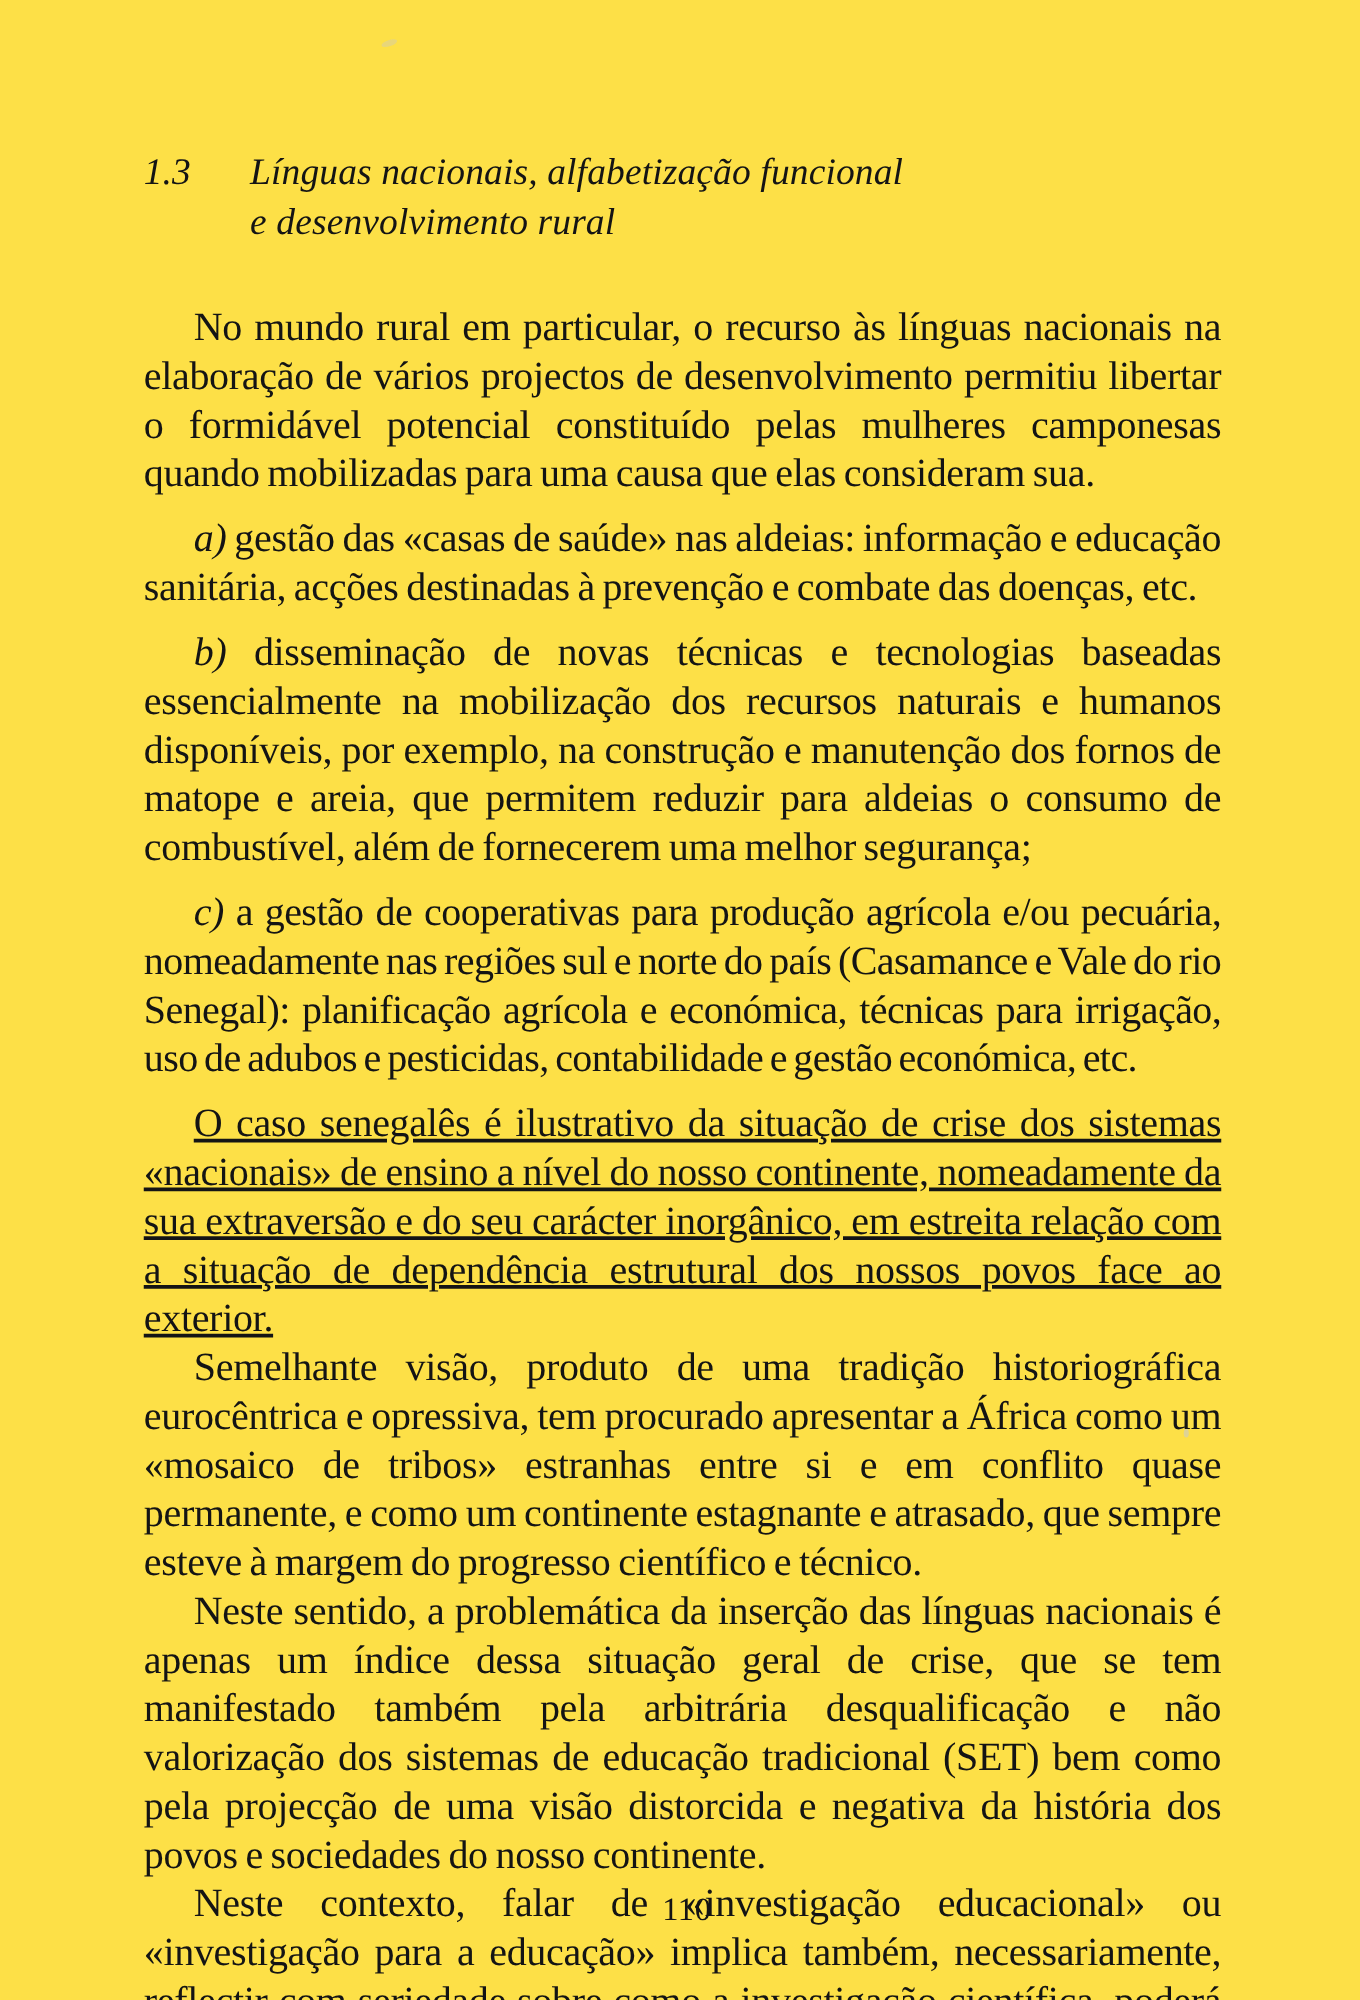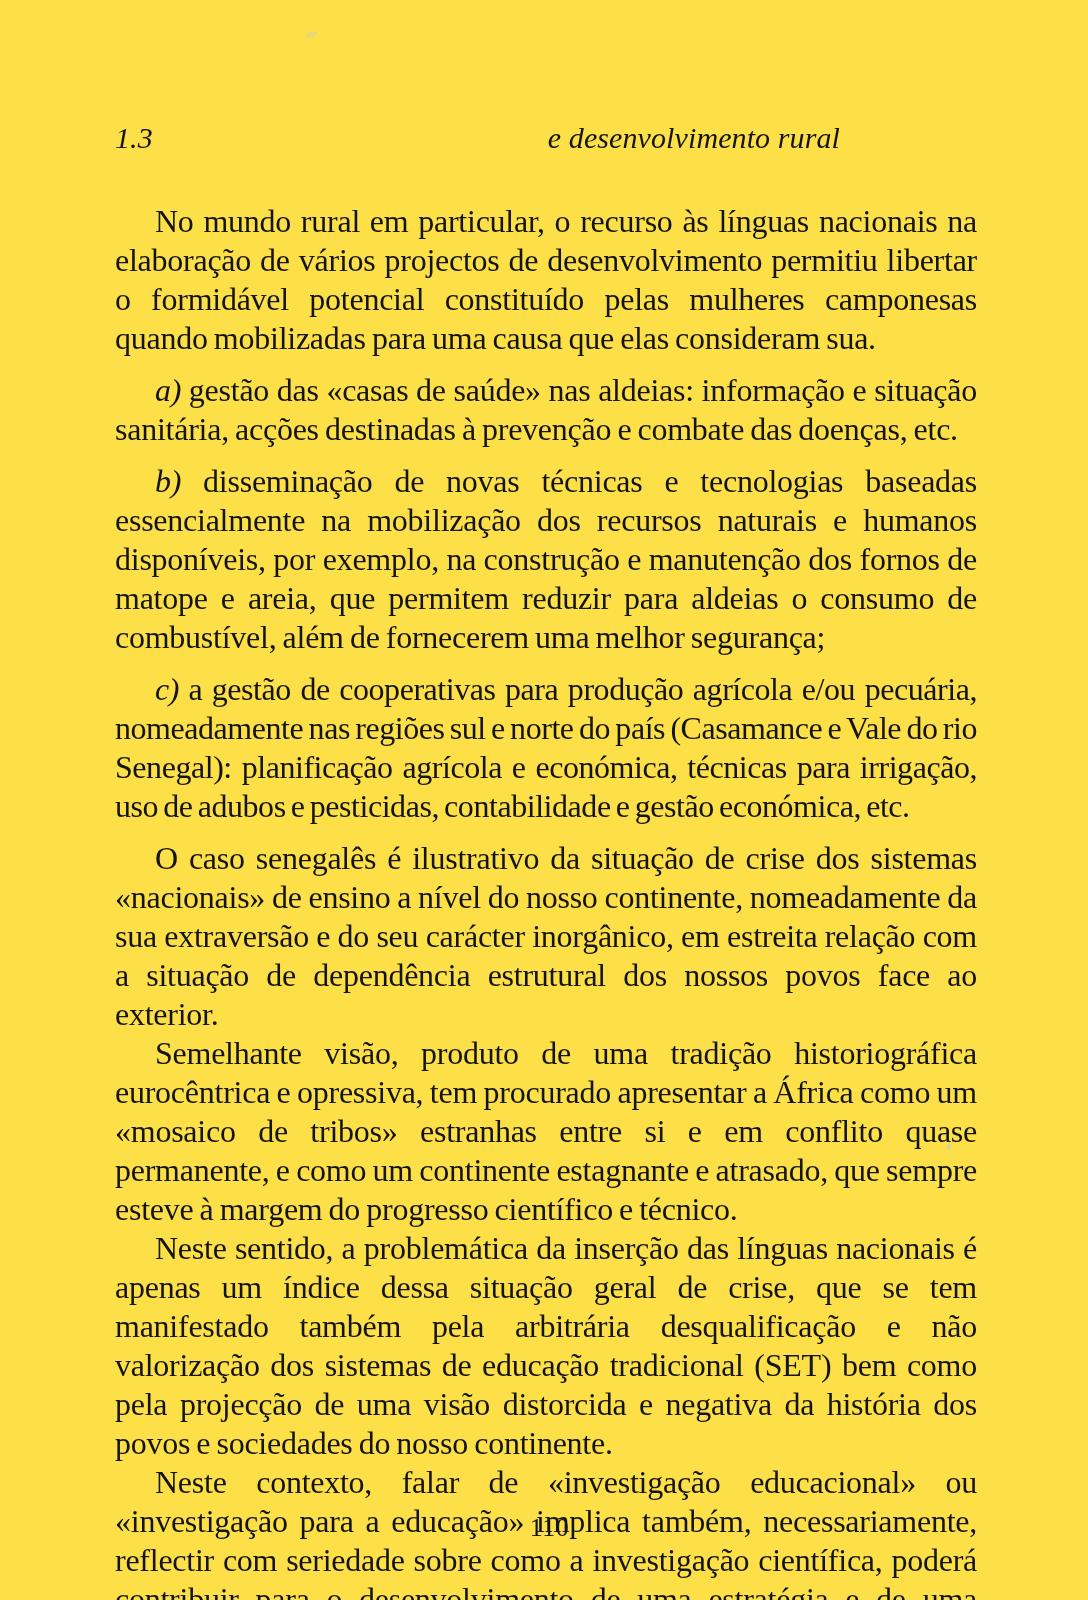--- a/index.html
+++ b/index.html
@@ -67,41 +67,41 @@
   .heading-number {
     flex: 0 0 auto;
     width: 85px;
   }
   .heading-text {
     flex: 1 1 auto;
     max-width: 640px;
   }
   .heading-text .l2 {
     display: block;
-    text-align: right;
   }
 
   
   .para {
     font-size: 32px;
     line-height: 39px;
     text-align: justify;
     text-justify: inter-word;
     margin: 0;
     hyphens: manual;
   }
   .para.indent {
     text-indent: 40px;
   }
   .para.item {
     margin-top: 13px;
     text-indent: 40px;
   }
   .para.block-gap {
     margin-top: 13px;
+    text-decoration: underline;
   }
   .marker {
     font-style: italic;
   }
 
   
   .tight { letter-spacing: -0.25px; word-spacing: -1.6px; }
   .tighter { letter-spacing: -0.45px; word-spacing: -2.4px; }
 
   
@@ -122,28 +122,29 @@
 <div class="page">
 
   <span class="speck speck-top"></span>
   <span class="speck speck-right"></span>
 
   <div class="content">
 
     <h2 class="heading">
       <span class="heading-number">1.3</span>
       <span class="heading-text">
+        <span class="l1">Línguas nacionais, alfabetização funcional</span>
         <span class="l2">e desenvolvimento rural</span>
       </span>
     </h2>
 
     <p class="para indent tight">No mundo rural em particular, o recurso às línguas nacionais na elaboração de vários projectos de desenvolvimento permitiu libertar o formidável potencial constituído pelas mulheres camponesas quando mobilizadas para uma causa que elas consideram sua.</p>
 
 
-    <p class="para item tight"><span class="marker">a)</span><span> gestão das «casas de saúde» nas aldeias: informação e situação sanitária, acções destinadas à prevenção e combate das doenças, etc.</span></p>
+    <p class="para item tight"><span class="marker">a)</span><span> gestão das «casas de saúde» nas aldeias: informação e educação sanitária, acções destinadas à prevenção e combate das doenças, etc.</span></p>
 
     <p class="para item tight"><span class="marker">b)</span><span> disseminação de novas técnicas e tecnologias baseadas essencialmente na mobilização dos recursos naturais e humanos disponíveis, por exemplo, na construção e manutenção dos fornos de matope e areia, que permitem reduzir para aldeias o consumo de combustível, além de fornecerem uma melhor segurança;</span></p>
 
     <p class="para item tighter"><span class="marker">c)</span><span> a gestão de cooperativas para produção agrícola e/ou pecuária, nomeadamente nas regiões sul e norte do país (Casamance e Vale do rio Senegal): planificação agrícola e económica, técnicas para irrigação, uso de adubos e pesticidas, contabilidade e gestão económica, etc.</span></p>
 
     <p class="para indent block-gap tight">O caso senegalês é ilustrativo da situação de crise dos sistemas «nacionais» de ensino a nível do nosso continente, nomeadamente da sua extraversão e do seu carácter inorgânico, em estreita relação com a situação de dependência estrutural dos nossos povos face ao exterior.</p>
 
     <p class="para indent tight">Semelhante visão, produto de uma tradição historiográfica eurocêntrica e opressiva, tem procurado apresentar a África como um «mosaico de tribos» estranhas entre si e em conflito quase permanente, e como um continente estagnante e atrasado, que sempre esteve à margem do progresso científico e técnico.</p>
 
     <p class="para indent tight">Neste sentido, a problemática da inserção das línguas nacionais é apenas um índice dessa situação geral de crise, que se tem manifestado também pela arbitrária desqualificação e não valorização dos sistemas de educação tradicional (SET) bem como pela projecção de uma visão distorcida e negativa da história dos povos e sociedades do nosso continente.</p>

